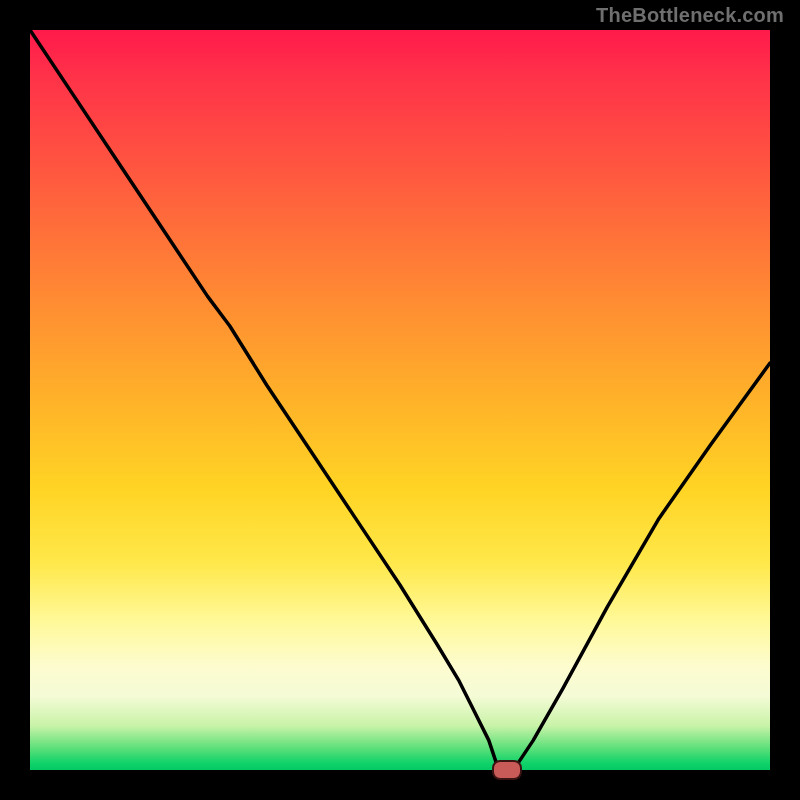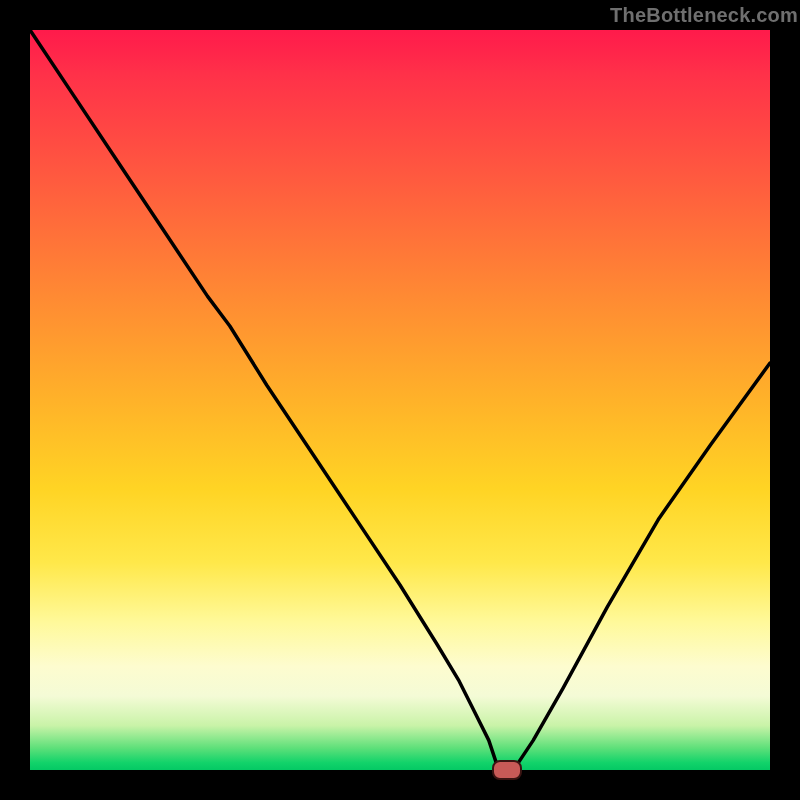--- a/index.html
+++ b/index.html
@@ -13,21 +13,21 @@
   }
   .frame {
     position: relative;
     width: 800px;
     height: 800px;
     background: #000;
   }
   .attrib {
     position: absolute;
     top: 4px;
-    right: 2px;
+    right: 16px;
     color: #6f6f6f;
     font-size: 20px;
     font-weight: 600;
     letter-spacing: 0.2px;
   }
   .plot-wrap {
     position: absolute;
     left: 30px;
     top: 30px;
     width: 740px;

